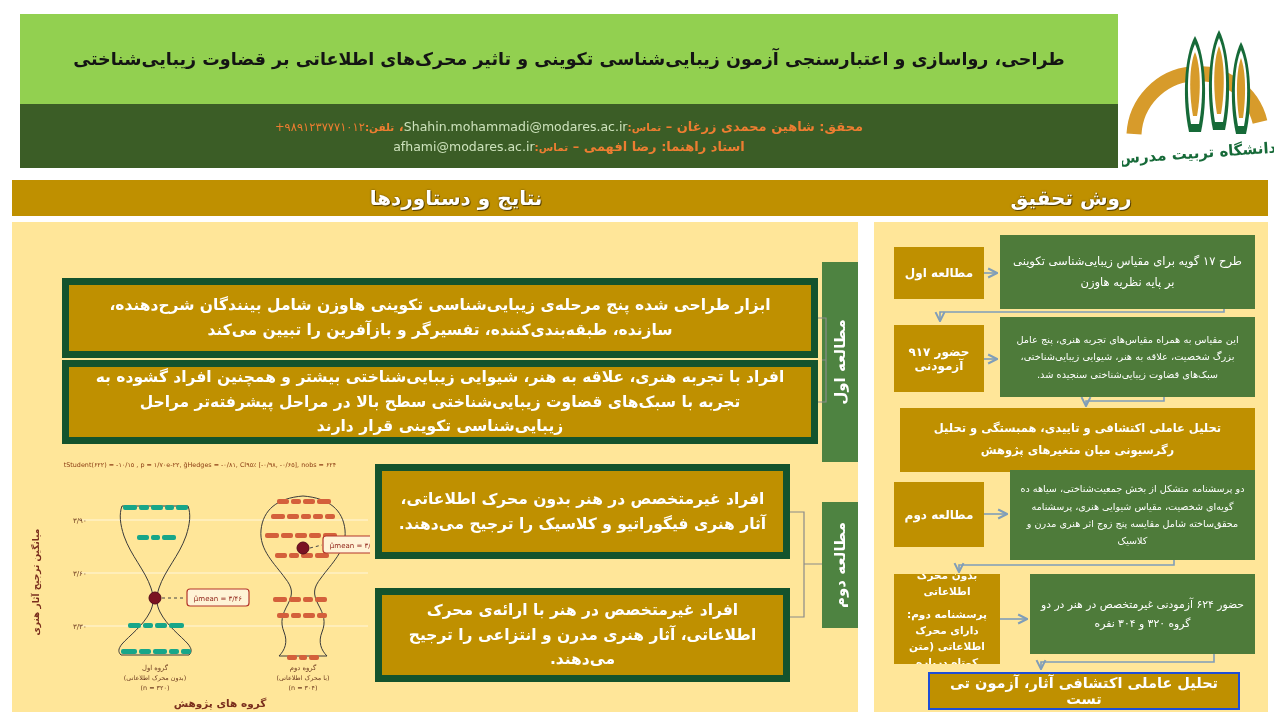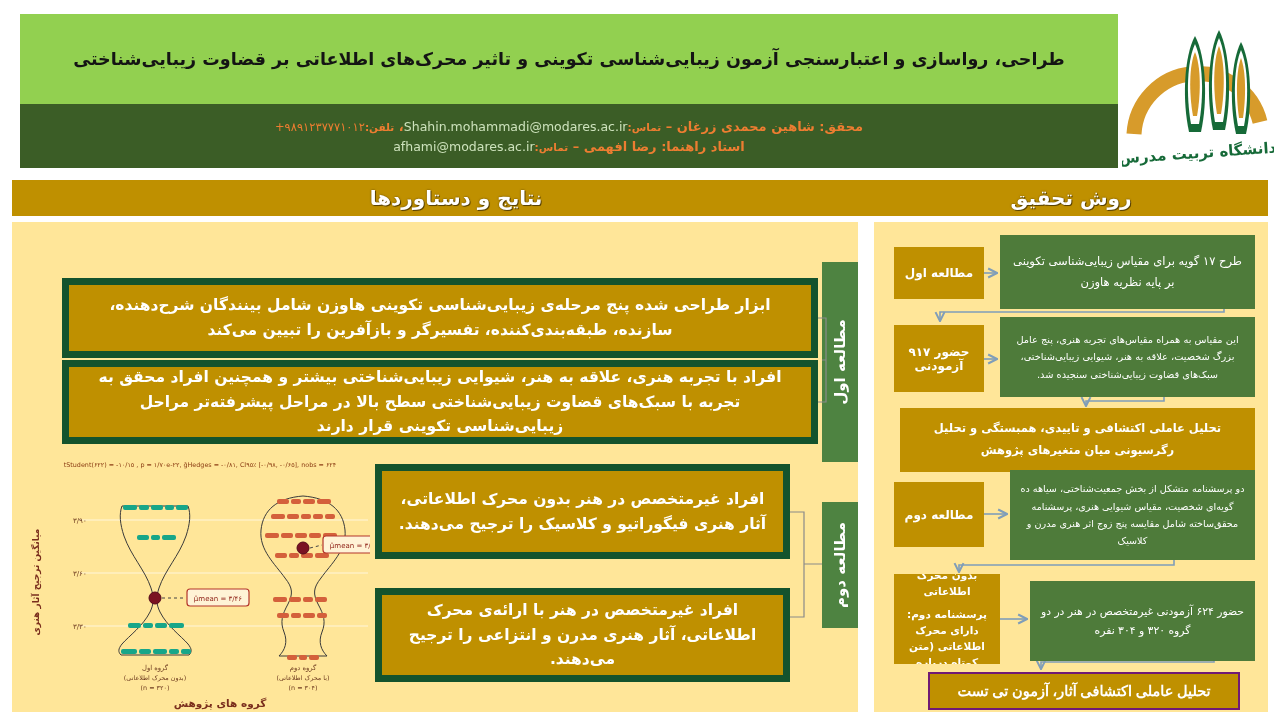--- a/index.html
+++ b/index.html
@@ -38,21 +38,21 @@
   .vtab{background:#4E8341;color:#fff;display:flex;align-items:center;justify-content:center;box-sizing:border-box;}
   .vtab span{transform:rotate(-90deg);white-space:nowrap;font-size:15px;font-weight:bold;}
 
   
   .m-gold{background:#BF9000;color:#fff;font-weight:bold;font-size:12px;text-align:center;
           display:flex;align-items:center;justify-content:center;box-sizing:border-box;}
   .m-green{background:#4E7B3A;color:#fff;font-size:10.5px;line-height:1.8;text-align:center;
            display:flex;align-items:center;justify-content:center;padding:4px 10px;box-sizing:border-box;}
   .m-gold.wide{font-size:11.5px;font-weight:bold;line-height:1.9;padding:0 10px;}
   .m-gold.qbox{font-size:10.5px;line-height:1.5;flex-direction:column;gap:8px;padding:3px 6px;overflow:hidden;}
-  .m-gold.final{border:2px solid #701a75;font-size:14.5px;font-family:Liberation Serif, serif;}
+  .m-gold.final{border:2px solid #1d4ed8;font-size:14.5px;}
 
   svg.overlay{position:absolute;left:0;top:0;pointer-events:none;}
   .fig{position:absolute;left:13px;top:230px;}
 </style>
 </head>
 <body>
 
 <div class="page">
 
   <div class="banner">
@@ -119,21 +119,21 @@
       <g stroke="#8a8a8a" stroke-width="1.2" fill="none">
         <path d="M806,96 H814 V180 H806 M814,138 H810"></path>
         <path d="M778,290 H792 V395 H778 M792,342 H810"></path>
       </g>
     </svg>
 
     <div class="gbox finding abs" style="left:50px;top:56px;width:756px;height:80px;">
       <span>ابزار طراحی شده پنج مرحله‌ی زیبایی‌شناسی تکوینی هاوزن شامل بینندگان شرح‌دهنده، سازنده، طبقه‌بندی‌کننده، تفسیرگر و بازآفرین را تبیین می‌کند</span>
     </div>
     <div class="gbox finding abs" style="left:50px;top:138px;width:756px;height:84px;">
-      <span>افراد با تجربه هنری، علاقه به هنر، شیوایی زیبایی‌شناختی بیشتر و همچنین افراد محقق به تجربه با سبک‌های قضاوت زیبایی‌شناختی سطح بالا در مراحل پیشرفته‌تر مراحل زیبایی‌شناسی تکوینی قرار دارند</span>
+      <span>افراد با تجربه هنری، علاقه به هنر، شیوایی زیبایی‌شناختی بیشتر و همچنین افراد گشوده به تجربه با سبک‌های قضاوت زیبایی‌شناختی سطح بالا در مراحل پیشرفته‌تر مراحل زیبایی‌شناسی تکوینی قرار دارند</span>
     </div>
     <div class="gbox finding abs" style="left:363px;top:242px;width:415px;height:95px;">
       <span>افراد غیرمتخصص در هنر بدون محرک اطلاعاتی، آثار هنری فیگوراتیو و کلاسیک را ترجیح می‌دهند.</span>
     </div>
     <div class="gbox finding abs" style="left:363px;top:348px;width:415px;height:94px;margin-top:18px;">
       <span>افراد غیرمتخصص در هنر با ارائه‌ی محرک اطلاعاتی، آثار هنری مدرن و انتزاعی را ترجیح می‌دهند.</span>
     </div>
 
     <div class="fig">
       <svg width="345" height="262" viewBox="0 0 345 262">
@@ -274,21 +274,21 @@
       <span>مطالعه دوم</span>
     </div>
     <div class="m-green abs" style="left:136px;top:248px;width:245px;height:90px;font-size:9.6px;">
       <span>دو پرسشنامه متشکل از بخش جمعیت‌شناختی، سیاهه ده گویه‌ای شخصیت، مقیاس شیوایی هنری، پرسشنامه محقق‌ساخته شامل مقایسه پنج زوج اثر هنری مدرن و کلاسیک</span>
     </div>
 
     <div class="m-gold qbox abs" style="left:20px;top:352px;width:106px;height:90px;">
       <span>پرسشنامه اول: بدون محرک اطلاعاتی</span>
       <span>پرسشنامه دوم: دارای محرک اطلاعاتی (متن کوتاه درباره ماهیت آثار هنری)</span>
     </div>
-    <div class="m-green abs" style="left:156px;top:352px;width:225px;height:80px;font-size:10.8px;margin-top:7px;">
+    <div class="m-green abs" style="left:156px;top:352px;width:225px;height:80px;font-size:10.8px;">
       <span>حضور ۶۲۴ آزمودنی غیرمتخصص در هنر در دو گروه ۳۲۰ و ۳۰۴ نفره</span>
     </div>
 
     <div class="m-gold final abs" style="left:54px;top:450px;width:312px;height:38px;">
       <span>تحلیل عاملی اکتشافی آثار، آزمون تی تست</span>
     </div>
   </div>
 
 </div>
 

